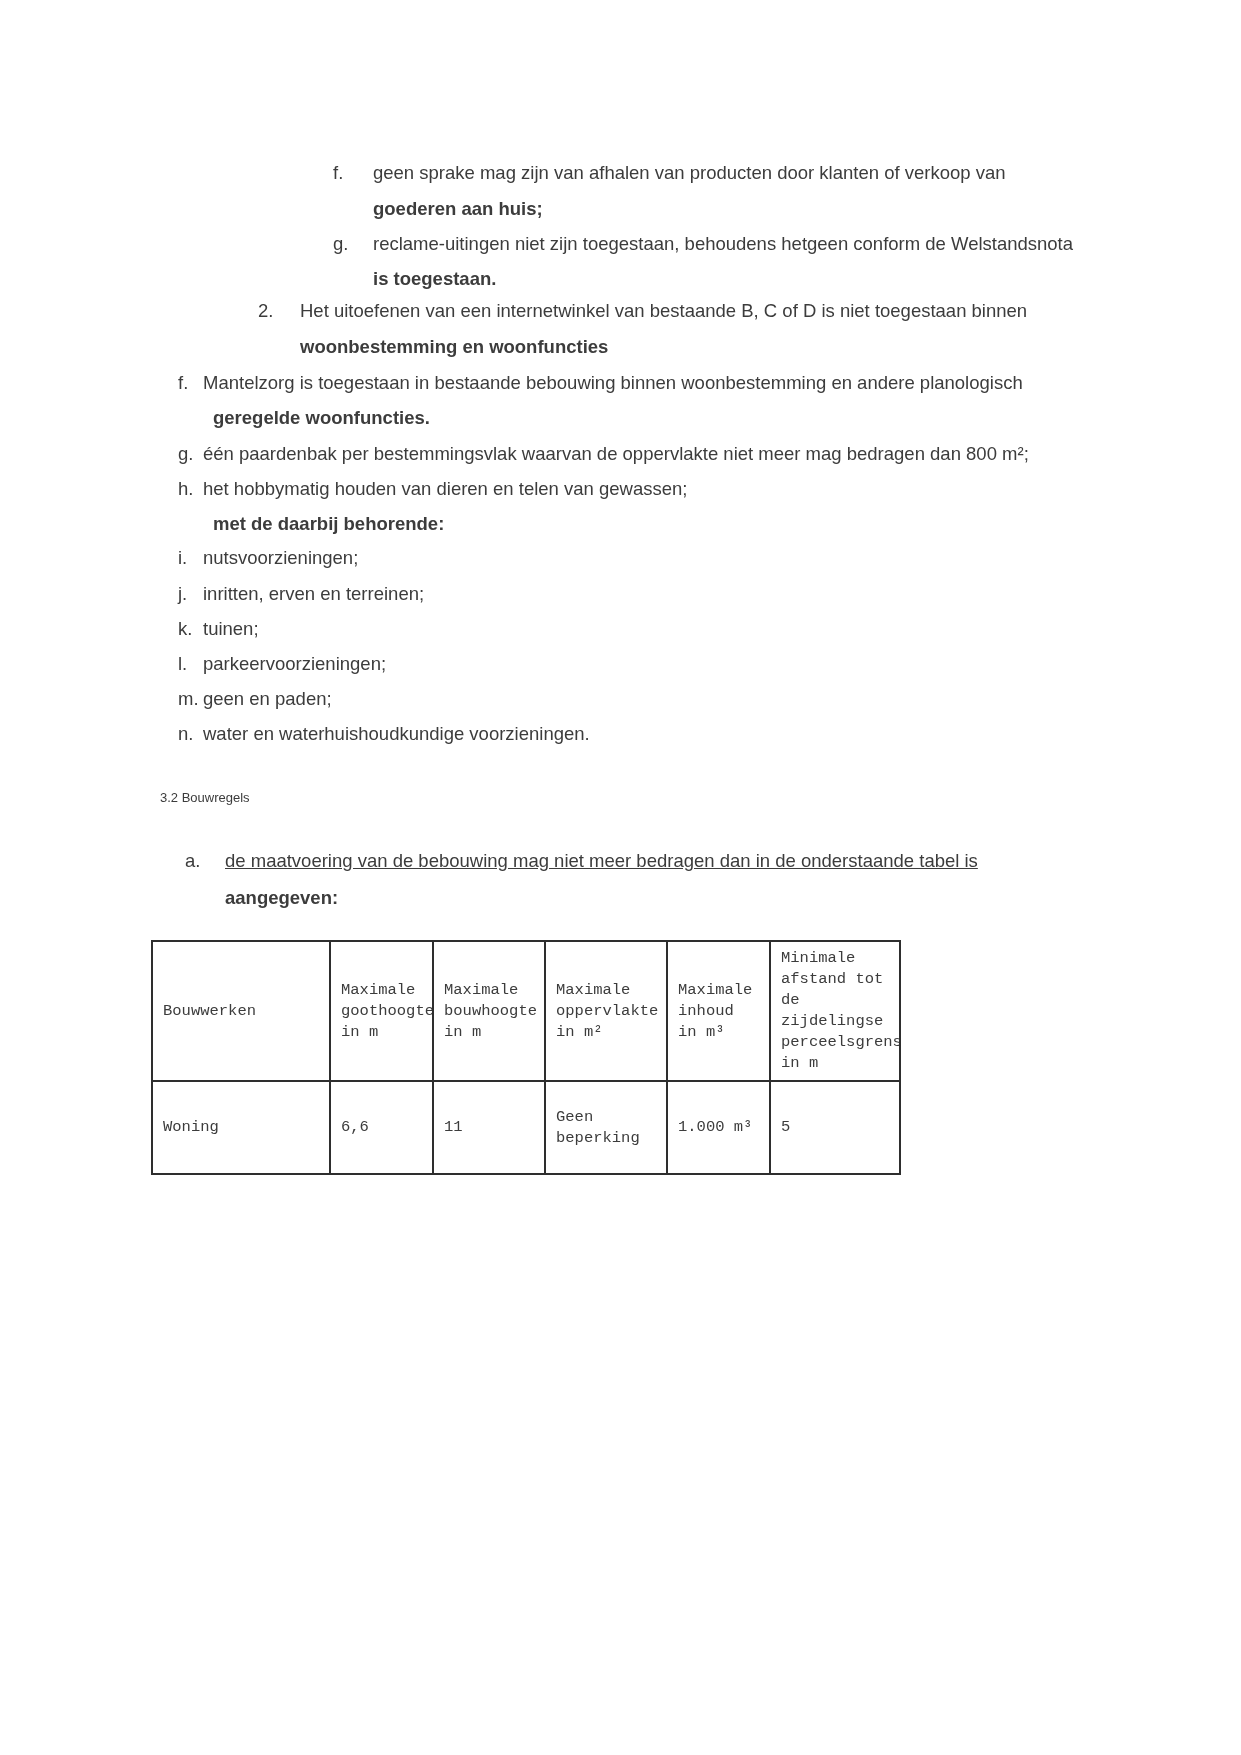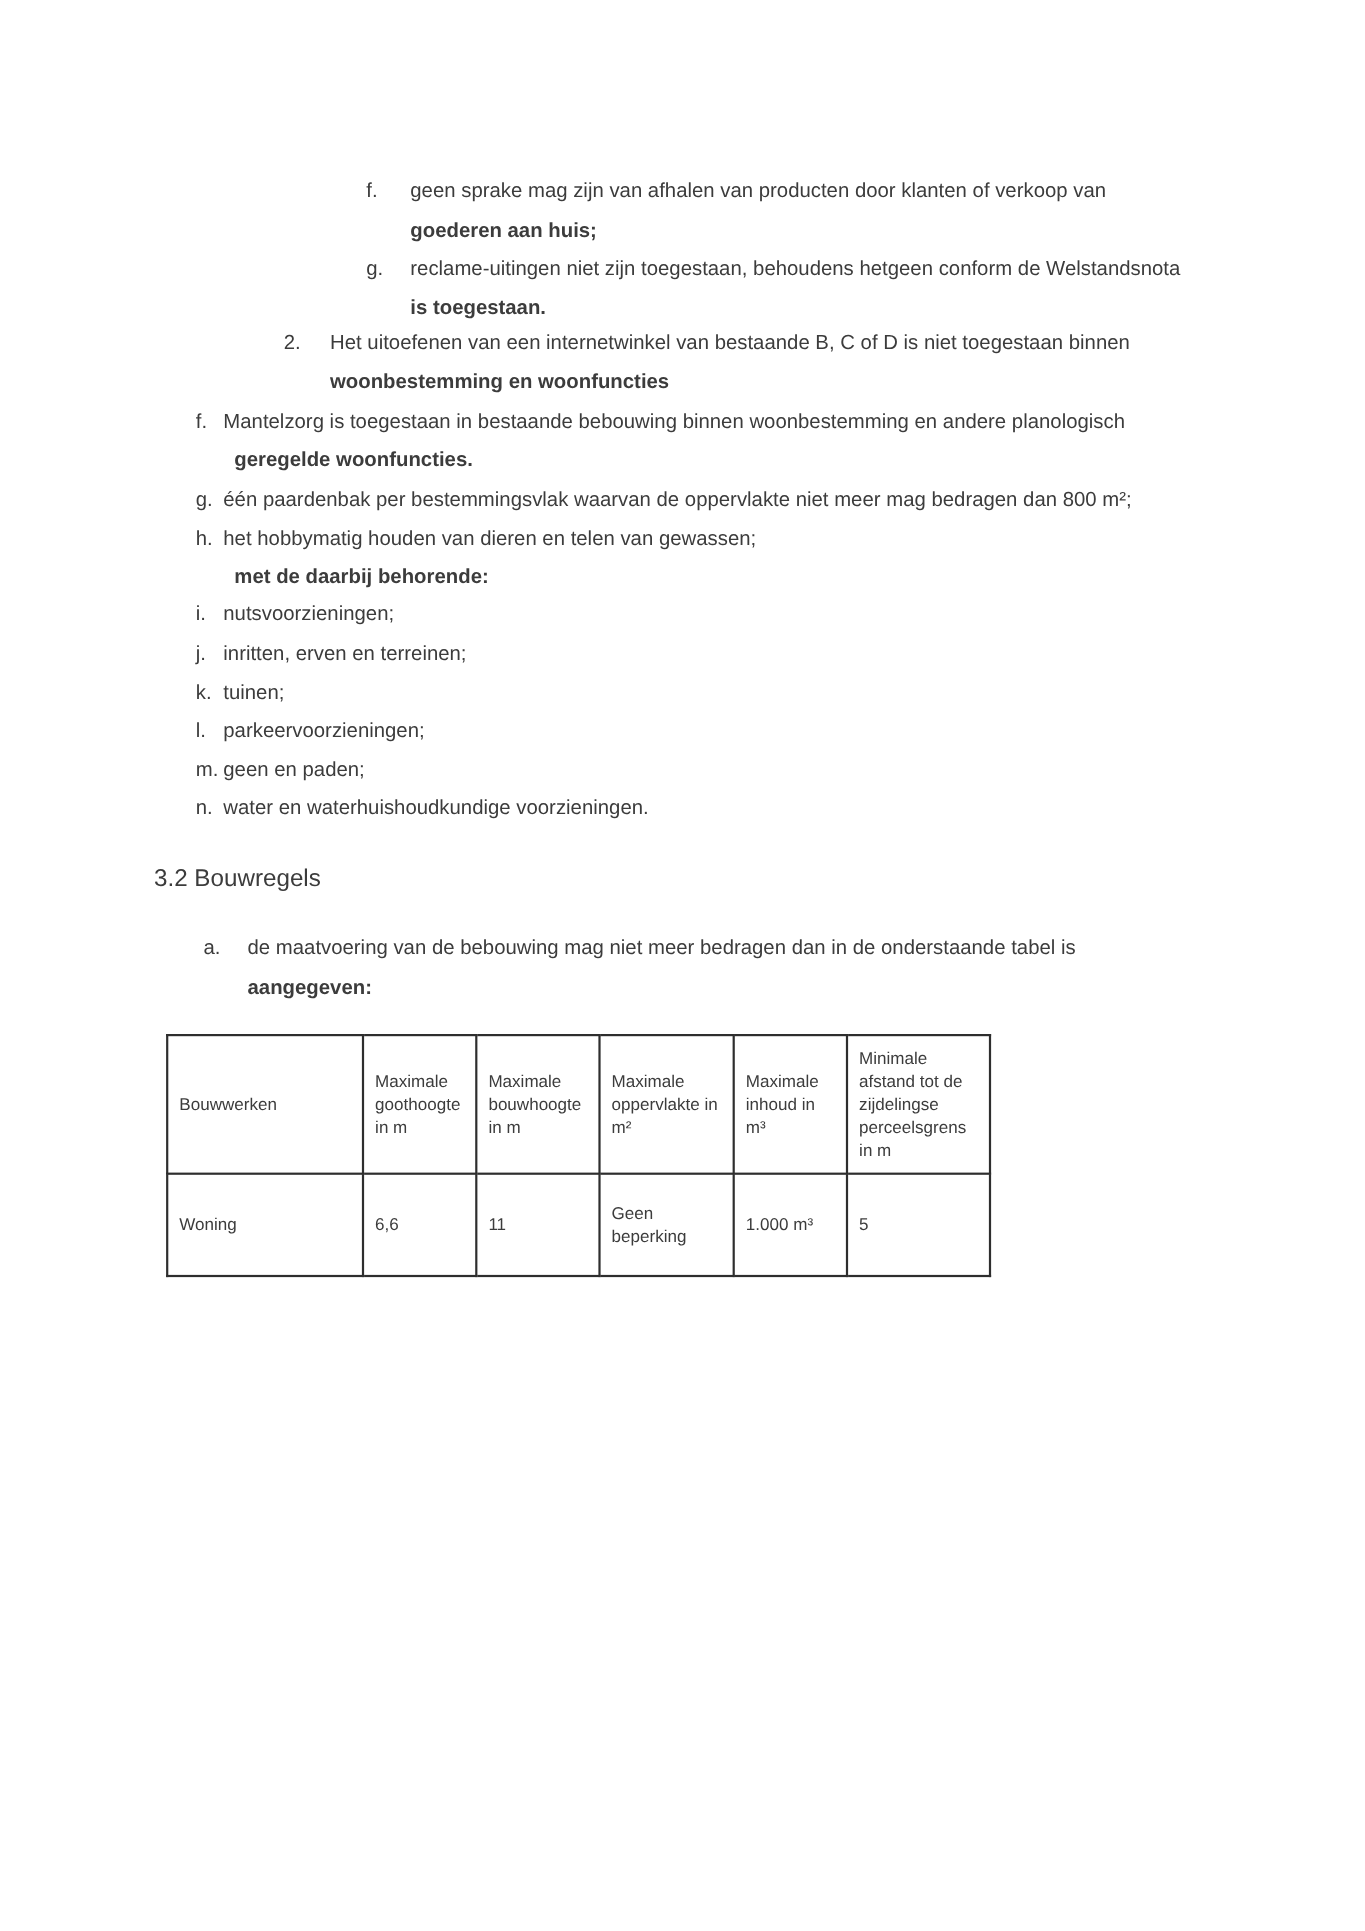--- a/index.html
+++ b/index.html
@@ -10,33 +10,34 @@
     font-family:"Liberation Sans","DejaVu Sans",sans-serif;
     color:#3c3c3c;
     overflow:hidden;
   }
   .row{position:absolute;height:26px;font-size:18.5px;line-height:22px;white-space:nowrap;}
   .row .mk{position:absolute;left:0;top:0;}
   .row .tx{position:absolute;top:0;}
   .l3 .tx{left:40px;text-align:right;}
   .l2 .tx{left:42px;}
   .l1 .tx{left:25px;}
-  .la .tx{left:40px;}
+  .la .tx{left:40px;text-decoration:underline;}
   .cont .tx{left:0;font-weight:bold;}
-  .heading{position:absolute;left:140px;top:787px;font-size:22px;line-height:22px;text-align:center;}
+  .heading{position:absolute;left:160px;top:787px;font-size:13px;line-height:22px;text-align:center;}
   .mtable{
     position:absolute;left:151px;top:940px;width:748px;
     border-collapse:collapse;table-layout:fixed;
   }
   .mtable th,.mtable td{
     border:2px solid #2e2e2e;
     font-weight:normal;text-align:left;vertical-align:middle;
     font-size:15.5px;line-height:21px;color:#3c3c3c;
     padding:6px 8px 6px 10px;
     overflow:hidden;
+    font-family:Liberation Mono, monospace;
   }
   .mtable thead tr{height:126px;}
   .mtable tbody tr{height:93px;}
 </style>
 </head>
 <body>
 
 <div class="page">
 
   <div class="row l3" style="left:333px;top:162px;">

